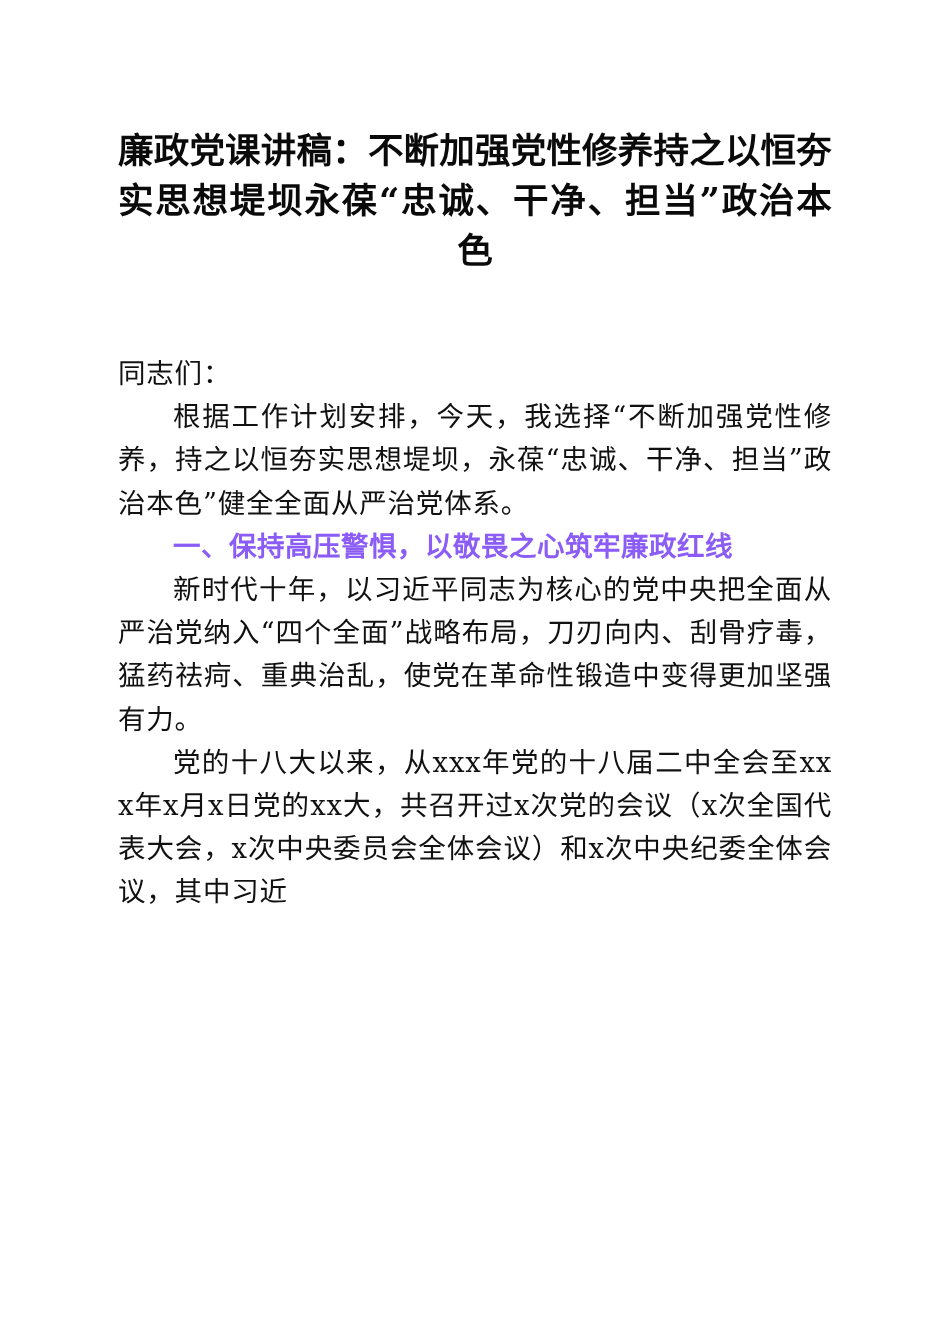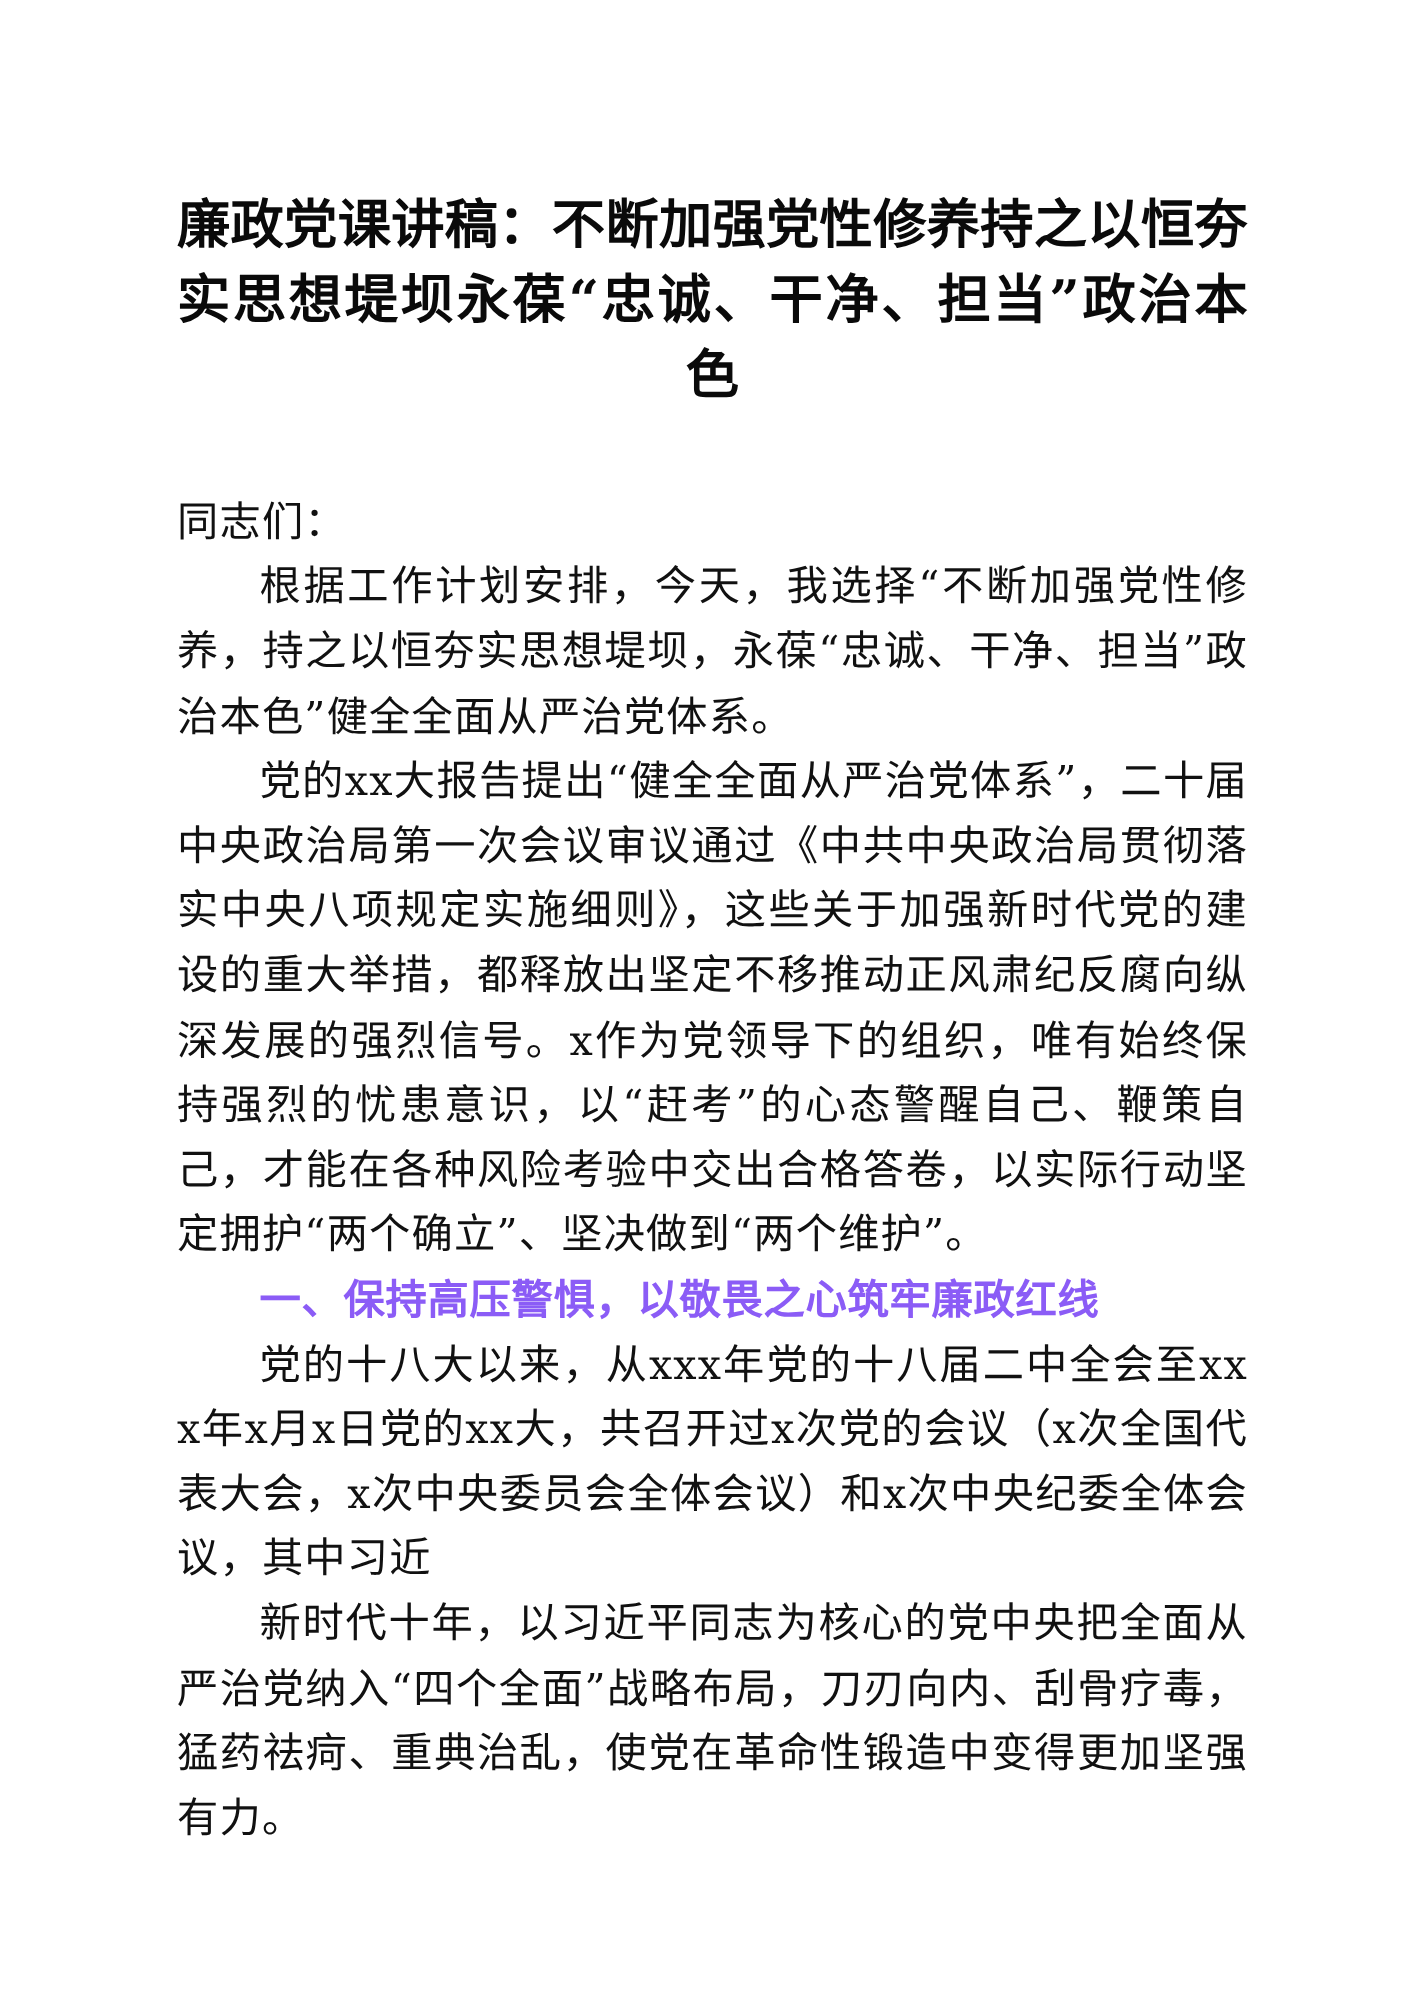--- a/index.html
+++ b/index.html
@@ -66,21 +66,21 @@
   }
   .para.indent {
     text-indent: 2em;
   }
   .para.salutation {
     text-indent: 0;
   }
 
   
   .body-start {
-    margin-top: 51px;
+    margin-top: 76px;
   }
 
   
   .section-heading {
     margin: 0;
     padding: 0;
     text-indent: 2em;
     font-family: "Liberation Sans", "DejaVu Sans", sans-serif;
     font-weight: 700;
     font-size: 27.5px;
@@ -96,22 +96,21 @@
 
 <div class="page">
   <div class="content">
 
     <h1 class="doc-title">廉政党课讲稿：不断加强党性修养持之以恒夯实思想堤坝永葆“忠诚、干净、担当”政治本色</h1>
 
     <p class="para salutation body-start">同志们：</p>
 
     <p class="para indent">根据工作计划安排，今天，我选择“不断加强党性修养，持之以恒夯实思想堤坝，永葆“忠诚、干净、担当”政治本色”健全全面从严治党体系。</p>
 
-    <p class="para indent">党的xx大报告提出“健全全面从严治党体系”，二十届中央政治局第一次会议审议通过《中共中央政治局贯彻落实中央八项规定实施细则》，这些关于加强新时代党的建设的重大举措，都释放出坚定不移推动正风肃纪反腐向纵深发展的强烈信号。x作为党领导下的组织，唯有始终保持强烈的忧患意识，以“赶考”的心态警醒自己、鞭策自己，才能在各种风险考验中交出合格答卷，以实际行动坚定拥护“两个确立”、坚决做到“两个维护”。</p>
 
     <h2 class="section-heading">一、保持高压警惧，以敬畏之心筑牢廉政红线</h2>
 
+    <p class="para indent">新时代十年，以习近平同志为核心的党中央把全面从严治党纳入“四个全面”战略布局，刀刃向内、刮骨疗毒，猛药祛疴、重典治乱，使党在革命性锻造中变得更加坚强有力。</p>
+
     <p class="para indent">党的十八大以来，从xxx年党的十八届二中全会至xxx年x月x日党的xx大，共召开过x次党的会议（x次全国代表大会，x次中央委员会全体会议）和x次中央纪委全体会议，其中习近</p>
-
-    <p class="para indent">新时代十年，以习近平同志为核心的党中央把全面从严治党纳入“四个全面”战略布局，刀刃向内、刮骨疗毒，猛药祛疴、重典治乱，使党在革命性锻造中变得更加坚强有力。</p>
 
   </div>
 </div>
 
 </body></html>

